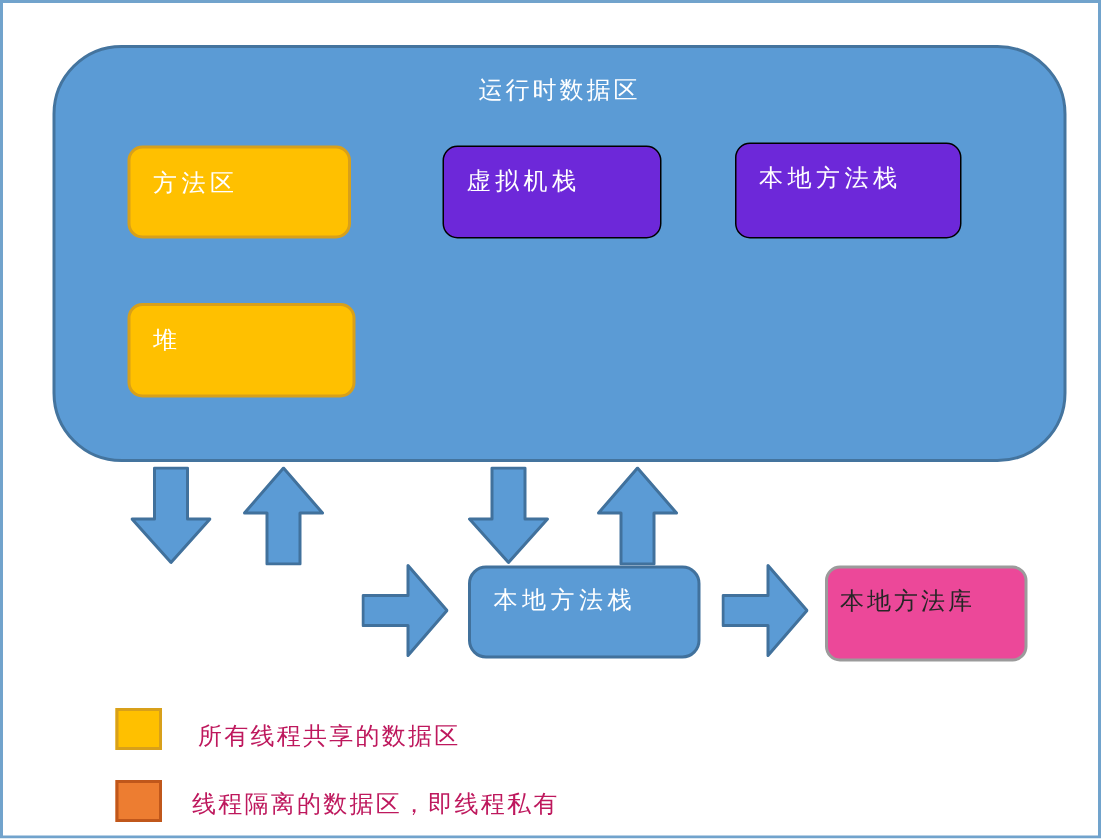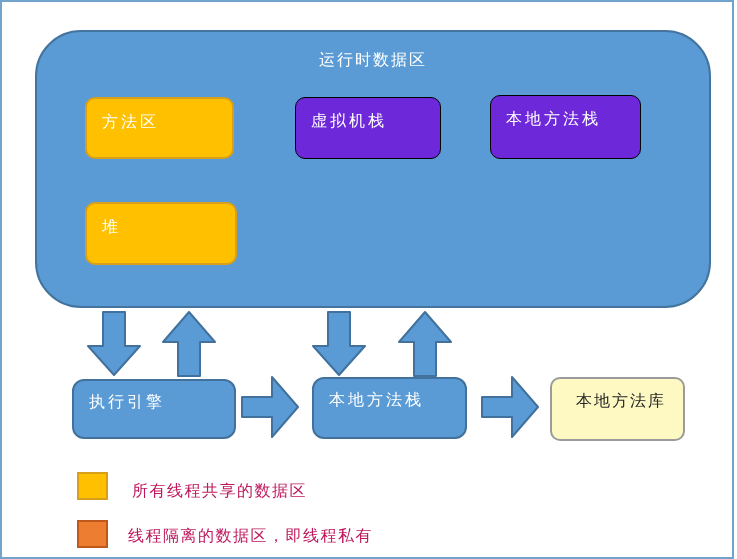--- a/index.html
+++ b/index.html
@@ -32,23 +32,23 @@
   .shared{background:#FFC000;border:2px solid #D8A01A;}
   .private{background:#6d28d9;border:1px solid #000000;}
   .bluebox{
     position:absolute;box-sizing:border-box;
     background:#5B9BD5;border:2px solid #41719C;border-radius:12px;
     color:#fff;font-size:16px;letter-spacing:3px;
     padding:11px 0 0 15px;
   }
   .whitebox{
     position:absolute;box-sizing:border-box;
-    background:#fef9c3;border:2px solid #9B9B9B;border-radius:10px;
+    background:#ec4899;border:2px solid #9B9B9B;border-radius:10px;
     color:#262626;font-size:16px;letter-spacing:2px;
-    padding:12px 0 0 24px;
+    padding:12px 0 0 8px;
   }
   .arrow{position:absolute;}
   .arrow svg{display:block;}
   .legend-swatch{
     position:absolute;width:31px;height:28px;box-sizing:border-box;
   }
   .legend-swatch.shared{border-radius:0;}
   .legend-swatch.private{border-radius:0;}
   .legend-label{
     position:absolute;color:#be185d;font-size:16px;letter-spacing:1.5px;
@@ -84,21 +84,20 @@
     <svg width="54" height="66" viewBox="0 0 54 66">
       <polygon points="16,1 38,1 38,35 53,35 27,64 1,35 16,35" fill="#5B9BD5" stroke="#41719C" stroke-width="2" stroke-linejoin="round"></polygon>
     </svg>
   </div>
   <div class="arrow" style="left:396px;top:309px;">
     <svg width="54" height="66" viewBox="0 0 54 66">
       <polygon points="27,1 53,31 38,31 38,65 16,65 16,31 1,31" fill="#5B9BD5" stroke="#41719C" stroke-width="2" stroke-linejoin="round"></polygon>
     </svg>
   </div>
 
-  <div class="bluebox" style="left:70px;top:377px;width:164px;height:60px;">执行引擎</div>
 
   <div class="arrow" style="left:239px;top:374px;">
     <svg width="58" height="62" viewBox="0 0 58 62">
       <polygon points="1,21 31,21 31,1 57,31 31,61 31,41 1,41" fill="#5B9BD5" stroke="#41719C" stroke-width="2" stroke-linejoin="round"></polygon>
     </svg>
   </div>
 
   <div class="bluebox" style="left:310px;top:375px;width:155px;height:62px;">本地方法栈</div>
 
   <div class="arrow" style="left:479px;top:374px;">

